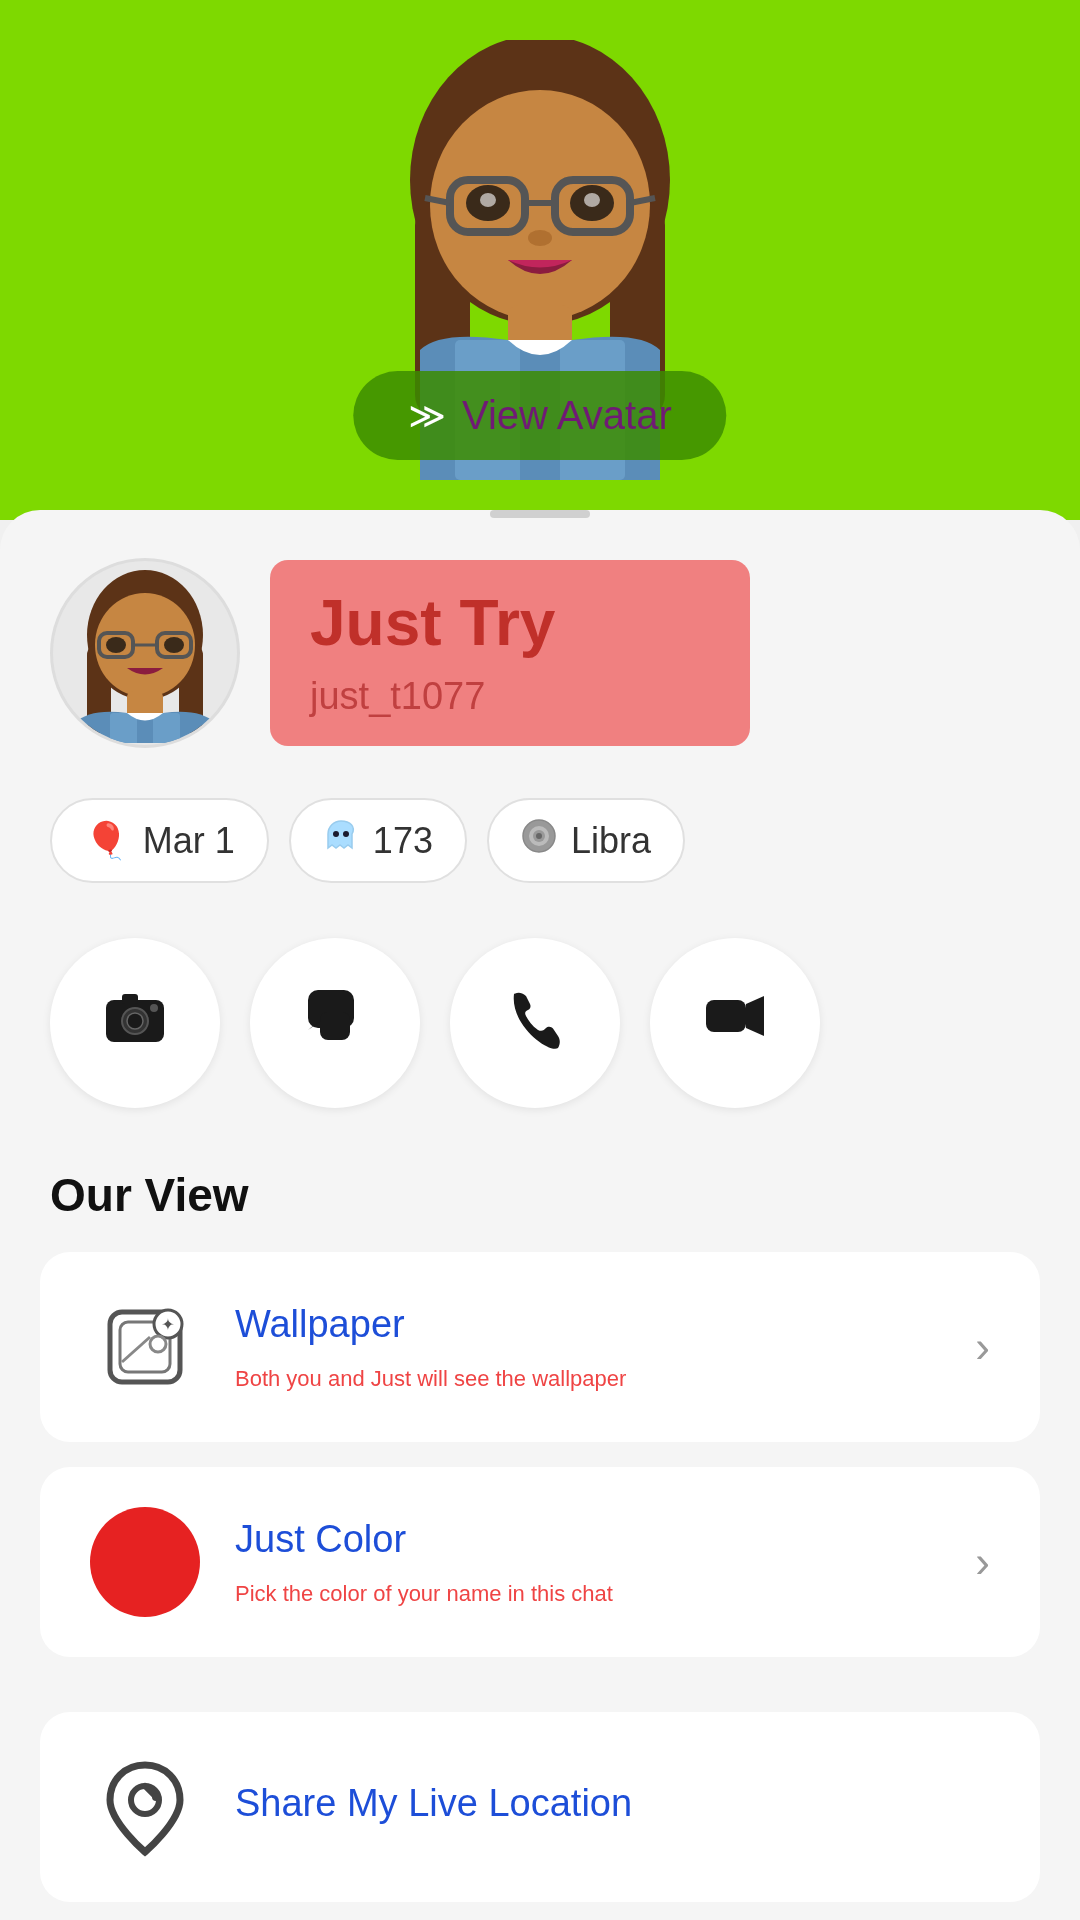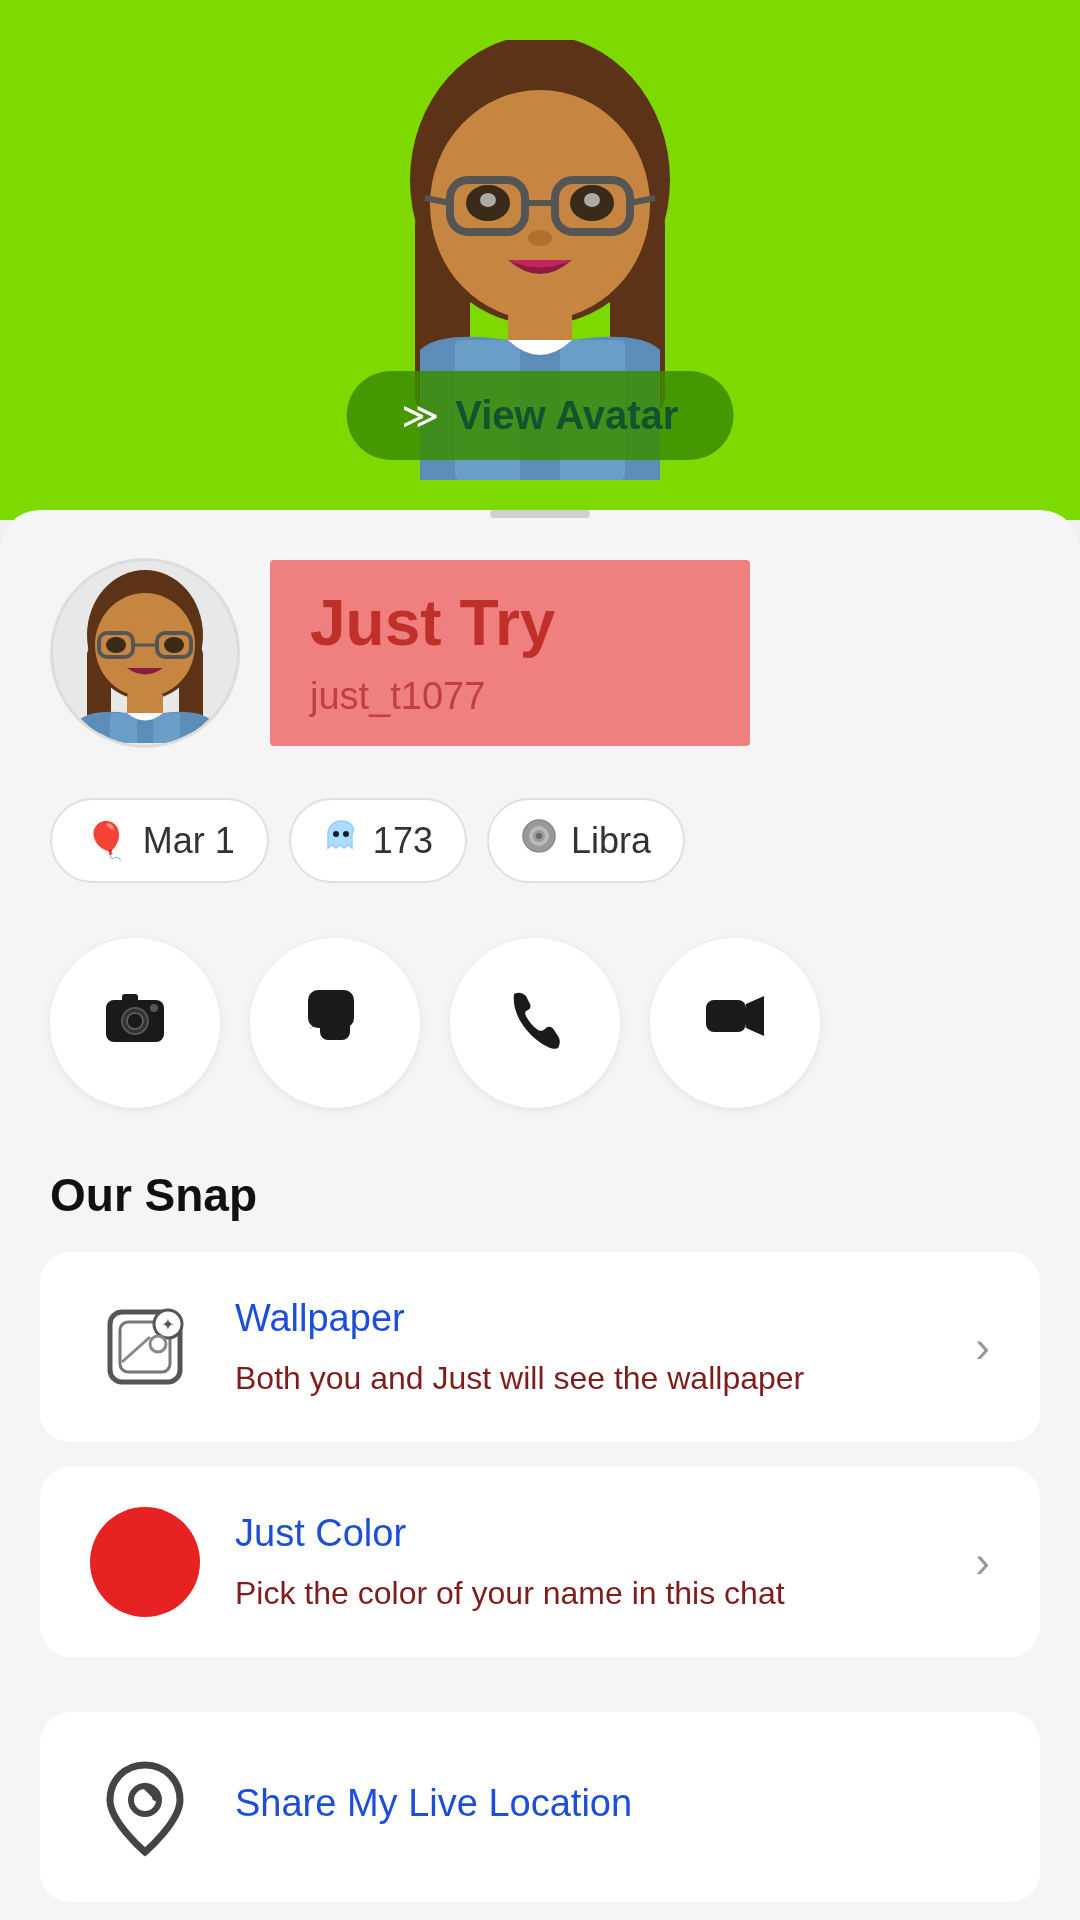--- a/index.html
+++ b/index.html
@@ -59,22 +59,22 @@
     }
 
     .view-avatar-btn .chevron-icon {
       font-size: 36px;
       color: white;
       line-height: 1;
     }
 
     .view-avatar-btn .btn-text {
       font-size: 40px;
-      font-weight: 700;
-      color: #14532d;
+      font-weight: 400;
+      color: #701a75;
     }
 
     
     .bottom-sheet {
       background: #f5f5f5;
       border-radius: 40px 40px 0 0;
       margin-top: -30px;
       position: relative;
       z-index: 10;
       padding: 0 0 60px 0;
@@ -112,21 +112,21 @@
     }
 
     .avatar-circle svg {
       width: 180px;
       height: 180px;
     }
 
     
     .name-card {
       background: #F08080;
-      border-radius: 4px;
+      border-radius: 18px;
       padding: 28px 40px 28px 40px;
       flex: 1;
       max-width: 480px;
     }
 
     .display-name {
       font-size: 64px;
       font-weight: 800;
       color: #c0302a;
       line-height: 1.1;
@@ -223,22 +223,22 @@
     }
 
     .card-title {
       font-size: 38px;
       font-weight: 400;
       color: #1d4ed8;
       margin-bottom: 8px;
     }
 
     .card-subtitle {
-      font-size: 32px;
-      color: #7f1d1d;
+      font-size: 22px;
+      color: #ef4444;
       margin-top: 20px;
     }
 
     .card-chevron {
       font-size: 44px;
       color: #999;
     }
 
     .section-spacer {
       height: 30px;
@@ -397,21 +397,21 @@
     <button class="action-btn">
       <span class="btn-icon">
         <svg width="70" height="70" viewBox="0 0 70 70" fill="none" xmlns="http://www.w3.org/2000/svg">
           <rect x="6" y="18" width="40" height="32" rx="8" fill="#1a1a1a"></rect>
           <polygon points="46,22 64,14 64,54 46,46" fill="#1a1a1a"></polygon>
         </svg>
       </span>
     </button>
   </div>
 
-  <div class="section-header">Our Snap</div>
+  <div class="section-header">Our View</div>
 
   <div class="card-item">
     <div class="card-icon-wrap">
       <svg width="90" height="90" viewBox="0 0 90 90" fill="none" xmlns="http://www.w3.org/2000/svg">
         <rect x="10" y="10" width="70" height="70" rx="12" fill="none" stroke="#555" stroke-width="5"></rect>
         <rect x="20" y="20" width="50" height="50" rx="8" fill="none" stroke="#777" stroke-width="3"></rect>
 
         <circle cx="68" cy="22" r="14" fill="white" stroke="#555" stroke-width="3"></circle>
         <text x="68" y="28" text-anchor="middle" font-size="16" fill="#555">✦</text>
         <line x1="22" y1="60" x2="50" y2="35" stroke="#888" stroke-width="3"></line>

